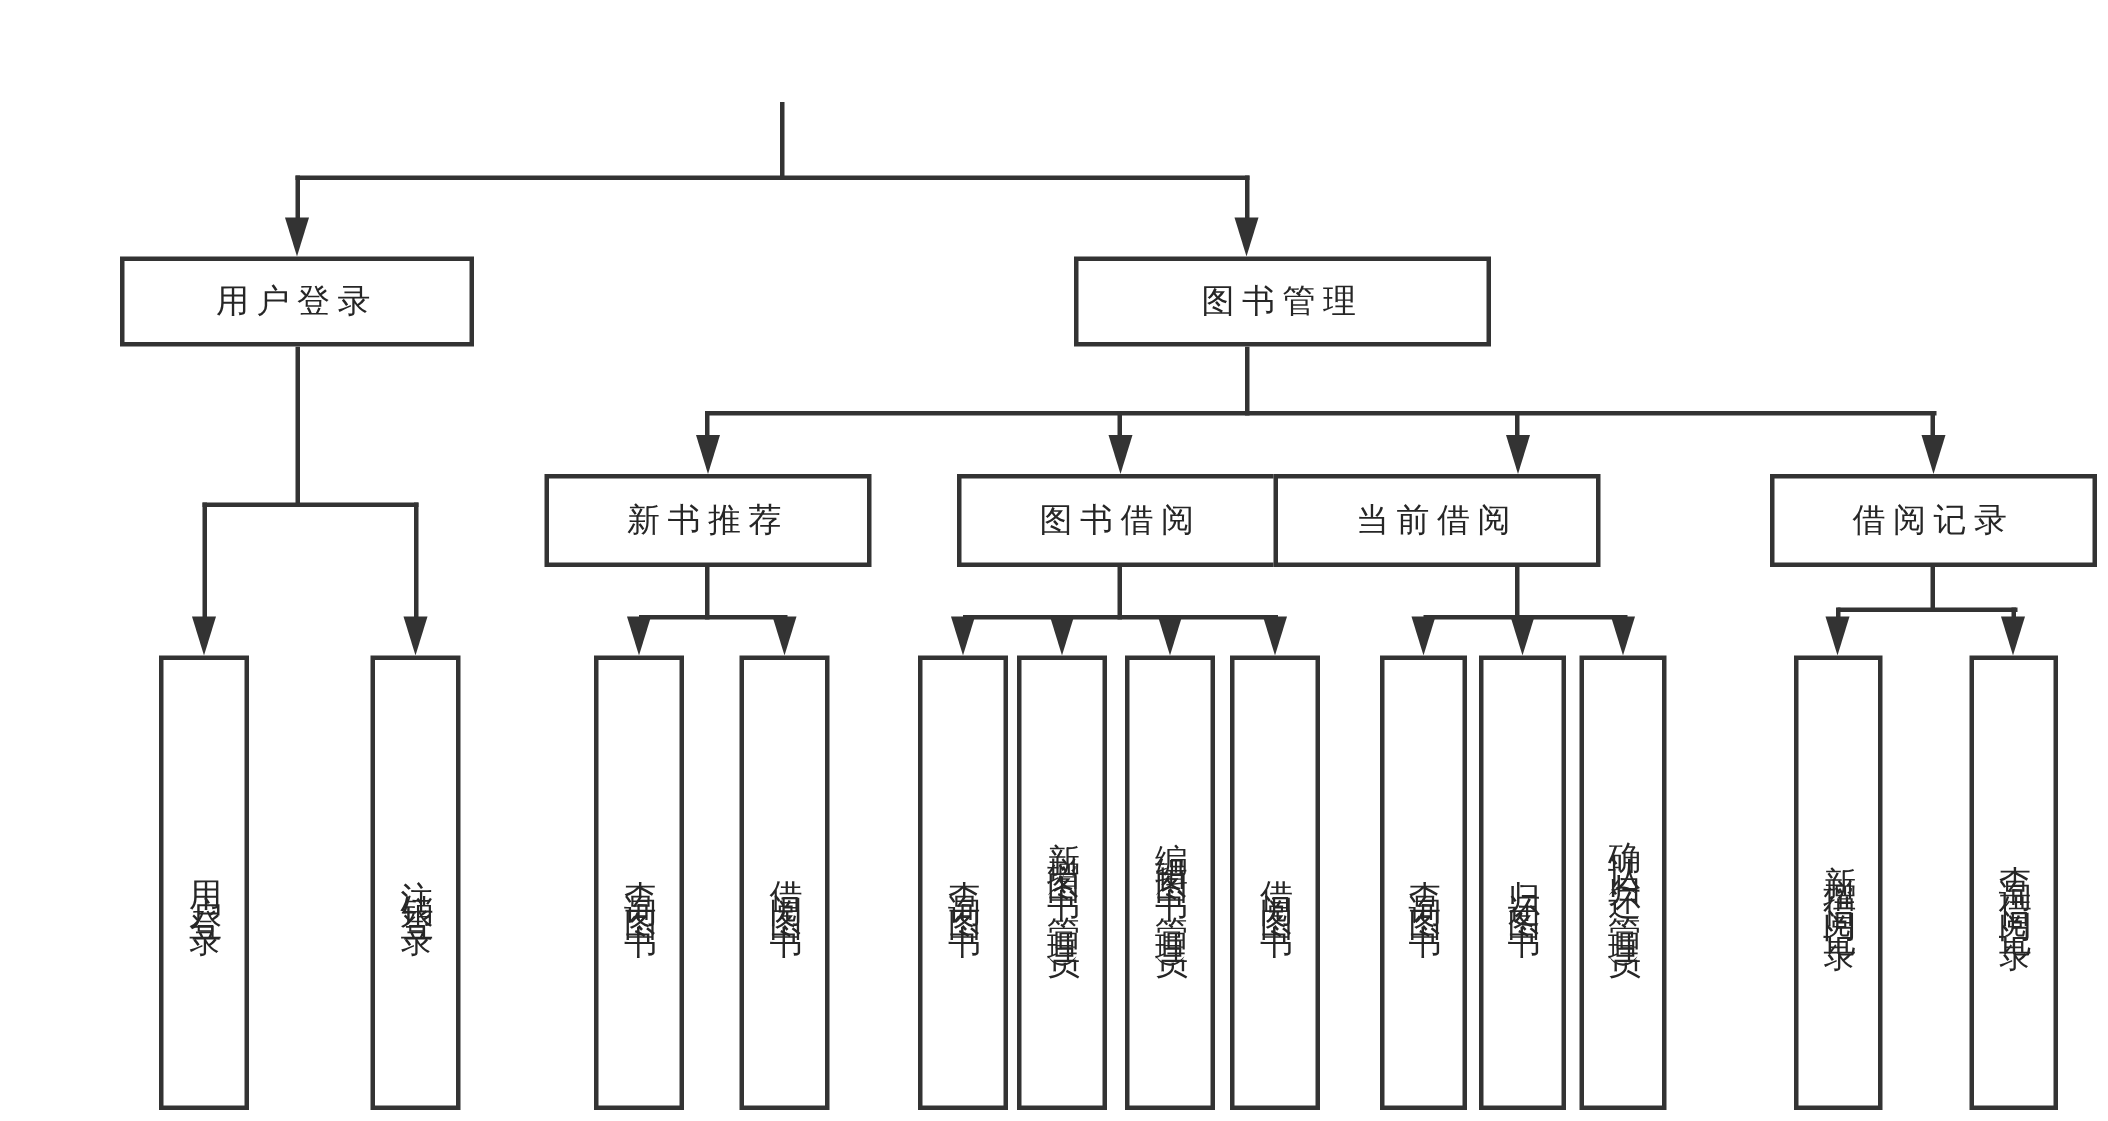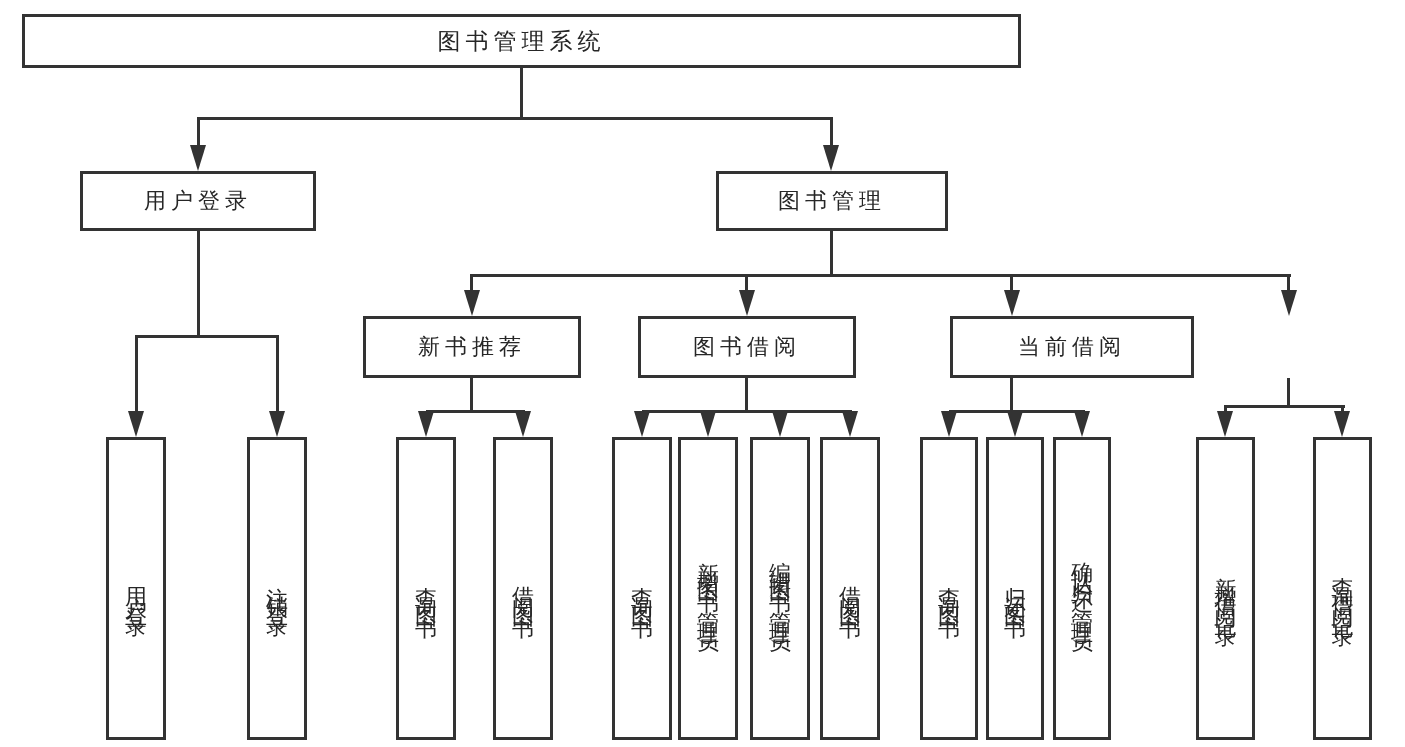--- a/index.html
+++ b/index.html
@@ -83,28 +83,28 @@
   <div class="arrow" style="left:1007px;top:411px"></div>
   <div class="arrow" style="left:1074px;top:411px"></div>
 
   <div class="vline" style="left:1287px;top:378px;height:30px"></div>
   <div class="hline" style="left:1225px;top:405px;width:120px"></div>
   <div class="vline" style="left:1224px;top:405px;height:10px"></div>
   <div class="vline" style="left:1341px;top:405px;height:10px"></div>
   <div class="arrow" style="left:1217px;top:411px"></div>
   <div class="arrow" style="left:1334px;top:411px"></div>
 
-  <div class="box rootlabel" style="left:22px;top:14px;width:999px;height:54px">图书管理系统</div>
 
   <div class="box hlabel" style="left:80px;top:171px;width:236px;height:60px">用户登录</div>
-  <div class="box hlabel" style="left:716px;top:171px;width:232px;height:60px">图书管理</div>
+  <div class="box hlabel" style="left:716px;top:171px;width:278px;height:60px">图书管理</div>
 
   <div class="box hlabel" style="left:638px;top:316px;width:218px;height:62px">图书借阅</div>
   <div class="box hlabel" style="left:363px;top:316px;width:218px;height:62px">新书推荐</div>
-  <div class="box hlabel" style="left:950px;top:316px;width:244px;height:62px">当前借阅</div>
+  <div class="box hlabel" style="left:849px;top:316px;width:218px;height:62px">当前借阅</div>
+  <div class="box hlabel" style="left:1180px;top:316px;width:218px;height:62px">借阅记录</div>
 
   <div class="box leaf" style="left:106px;top:437px;width:60px;height:303px">
     <span class="vtext">用户登录</span>
   </div>
   <div class="box leaf" style="left:247px;top:437px;width:60px;height:303px">
     <span class="vtext">注销登录</span>
   </div>
 
   <div class="box leaf" style="left:396px;top:437px;width:60px;height:303px">
     <span class="vtext">查询图书</span>

